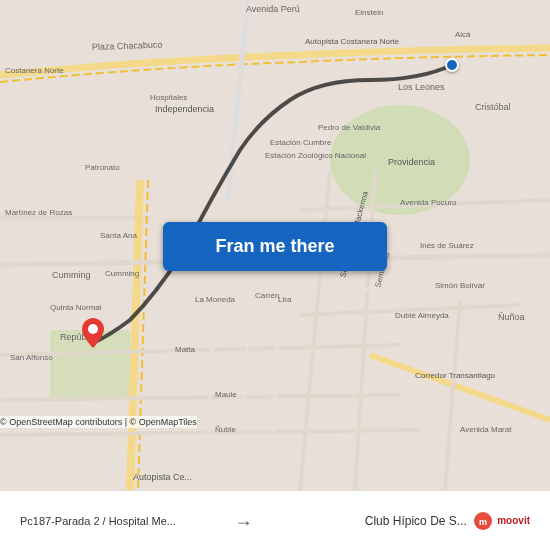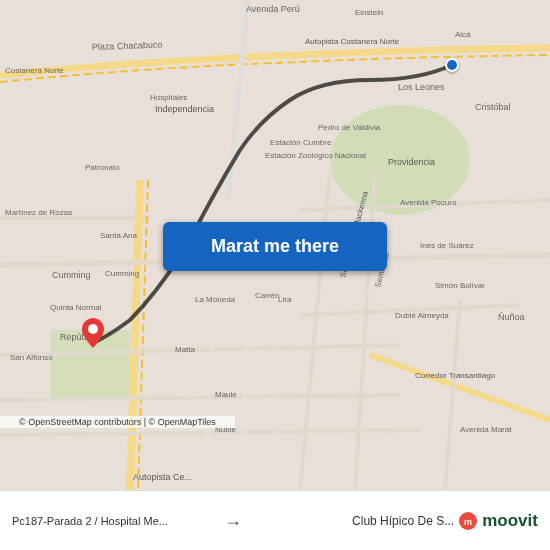--- a/index.html
+++ b/index.html
@@ -43,21 +43,21 @@
 
     
     #bottom-bar {
       position: relative;
       width: 550px;
       height: 60px;
       background-color: white;
       display: flex;
       align-items: center;
       justify-content: space-between;
-      padding: 0 12px;
+      padding: 0 20px;
       border-top: 1px solid #ddd;
       z-index: 200;
     }
 
     #bottom-bar .from-text {
       font-size: 11px;
       color: #333;
       flex: 1;
       white-space: nowrap;
       overflow: hidden;
@@ -82,34 +82,34 @@
       text-align: right;
     }
 
     #moovit-logo {
       display: flex;
       align-items: center;
       gap: 4px;
     }
 
     #moovit-logo .moovit-text {
-      font-size: 17px;
+      font-size: 10px;
       font-weight: bold;
-      color: #14532d;
+      color: #b91c1c;
     }
 
     
     #attribution {
       position: absolute;
       bottom: 62px;
       left: 0;
       font-size: 9px;
       color: #333;
       background: rgba(255,255,255,0.7);
-      padding: 1px 19px;
+      padding: 1px 0;
       z-index: 150;
     }
 
     
     .dest-pin {
       position: absolute;
       width: 14px;
       height: 14px;
       border-radius: 50%;
       background: #1565C0;
@@ -240,21 +240,21 @@
 
   <div class="dest-pin" style="top: 58px; left: 445px;"></div>
 
   <div class="origin-pin" style="top: 318px; left: 82px;">
     <svg width="22" height="30" viewBox="0 0 22 30" xmlns="http://www.w3.org/2000/svg">
       <path d="M11,0 C5,0 0,5 0,11 C0,19 11,30 11,30 C11,30 22,19 22,11 C22,5 17,0 11,0 Z" fill="#E53935"></path>
       <circle cx="11" cy="11" r="5" fill="white"></circle>
     </svg>
   </div>
 
-  <button id="take-me-there-btn">Marat me there</button>
+  <button id="take-me-there-btn">Fran me there</button>
 
   <div id="attribution">
     <span>© OpenStreetMap contributors | © OpenMapTiles</span>
   </div>
 </div>
 
 <div id="bottom-bar">
   <span class="from-text">Pc187-Parada 2 / Hospital Me...</span>
   <span class="arrow">→</span>
   <span class="to-text">Club Hípico De S...</span>

